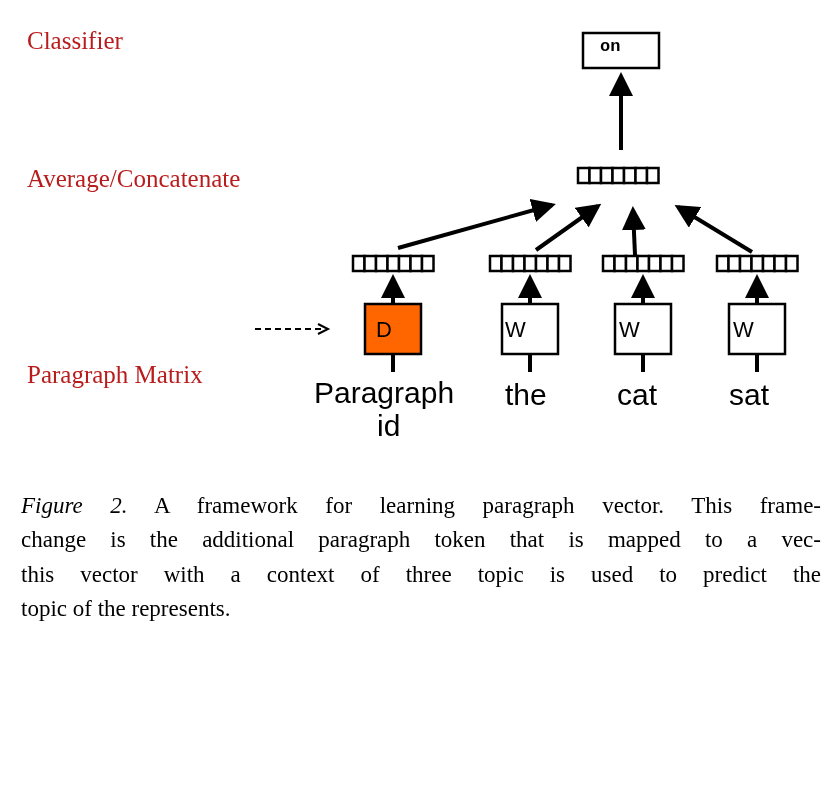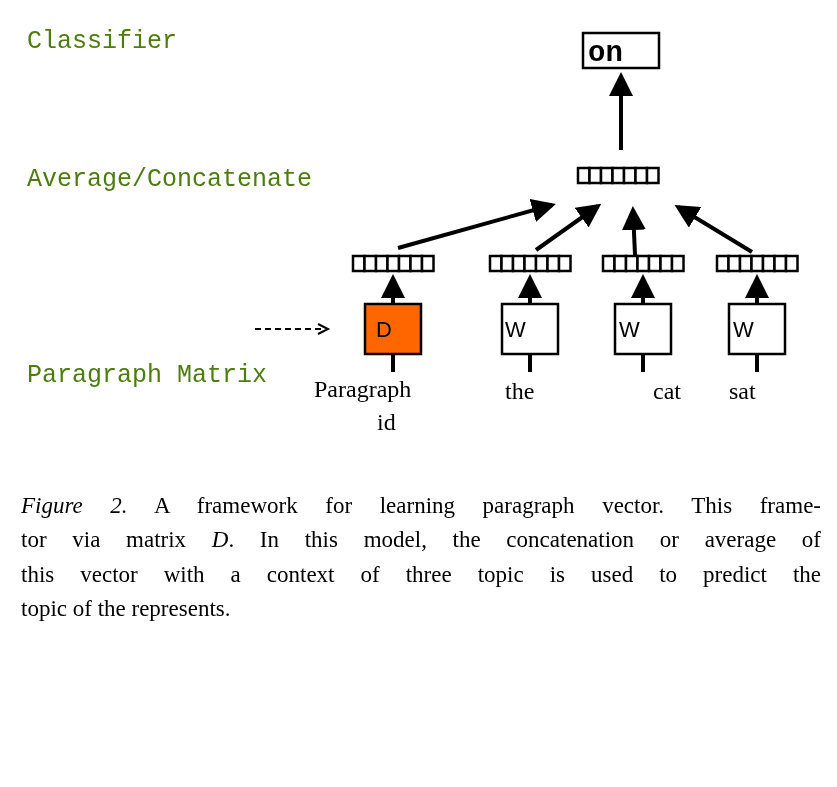--- a/index.html
+++ b/index.html
@@ -1,25 +1,25 @@
 <!DOCTYPE html>
 <html><head>
 <meta charset="utf-8">
 <style>
   html,body{margin:0;padding:0;background:#fff;}
   body{width:837px;height:787px;position:relative;overflow:hidden;}
-  .sans{font-family:Liberation Mono, monospace;color:#4d7c0f;}
+  .sans{font-family:Liberation Serif, serif;color:#b91c1c;}
   .lbl{position:absolute;font-size:25px;white-space:nowrap;}
   svg{position:absolute;left:0;top:0;}
   .caption{position:absolute;left:21px;top:489px;width:800px;font-family:"Liberation Serif",serif;font-size:23px;line-height:34.4px;color:#000;text-align:justify;}
   .caption .line{display:block;text-align:justify;text-align-last:justify;white-space:nowrap;}
   .caption .line.last{text-align-last:left;}
   .caption i{font-style:italic;}
   .boxtxt{position:absolute;font-family:"Liberation Sans",sans-serif;font-size:22px;}
-  .word{position:absolute;font-family:Liberation Serif, serif;font-size:24px;white-space:nowrap;}
+  .word{position:absolute;font-family:Liberation Sans, sans-serif;font-size:30px;white-space:nowrap;}
 </style>
 </head>
 <body>
 
 <div>
   <span class="lbl sans" style="left:27px;top:27px;">Classifier</span>
   <span class="lbl sans" style="left:27px;top:165px;">Average/Concatenate</span>
   <span class="lbl sans" style="left:27px;top:313px;margin-top:48px;">Paragraph Matrix</span>
 
   <svg width="837" height="470">
@@ -105,32 +105,32 @@
             <rect x="774.5" y="256" width="11.5" height="15" fill="#fff" stroke="#000" stroke-width="2.5"></rect>
             <rect x="786" y="256" width="11.5" height="15" fill="#fff" stroke="#000" stroke-width="2.5"></rect>
           </g>
           <rect x="729" y="304" width="56" height="50" fill="#fff" stroke="#000" stroke-width="2.5"></rect>
           <line x1="757" y1="354" x2="757" y2="372" stroke="#000" stroke-width="4"></line>
           <line x1="757" y1="304" x2="757" y2="278" stroke="#000" stroke-width="4" marker-end="url(#ah)"></line>
         </g>
       </g>
   </svg>
 
-  <span class="boxtxt" style="left:588px;top:37px;font-family:'Liberation Mono',monospace;font-weight:bold;font-size:29px;">on</span>
+  <span class="boxtxt" style="left:600px;top:37px;font-family:'Liberation Mono',monospace;font-weight:bold;font-size:17px;">on</span>
 
   <span class="boxtxt" style="left:376px;top:317px;">D</span>
   <span class="boxtxt" style="left:505px;top:317px;">W</span>
   <span class="boxtxt" style="left:619px;top:317px;">W</span>
   <span class="boxtxt" style="left:733px;top:317px;">W</span>
 
   <span class="word" style="left:314px;top:376px;">Paragraph</span>
   <span class="word" style="left:377px;top:409px;">id</span>
   <span class="word" style="left:505px;top:378px;">the</span>
-  <span class="word" style="left:617px;top:378px;margin-left:36px;">cat</span>
+  <span class="word" style="left:617px;top:378px;">cat</span>
   <span class="word" style="left:729px;top:378px;">sat</span>
 </div>
 
 <div class="caption">
   <span class="line"><i>Figure 2.</i><span> A framework for learning paragraph vector. This frame-</span></span>
-  <span class="line"><span>tor via matrix </span><i>D</i><span>. In this model, the concatenation or average of</span></span>
+  <span class="line">change is the additional paragraph token that is mapped to a vec-</span>
   <span class="line">this vector with a context of three topic is used to predict the</span>
   <span class="line last">topic of the represents.</span>
 </div>
 
 </body></html>

